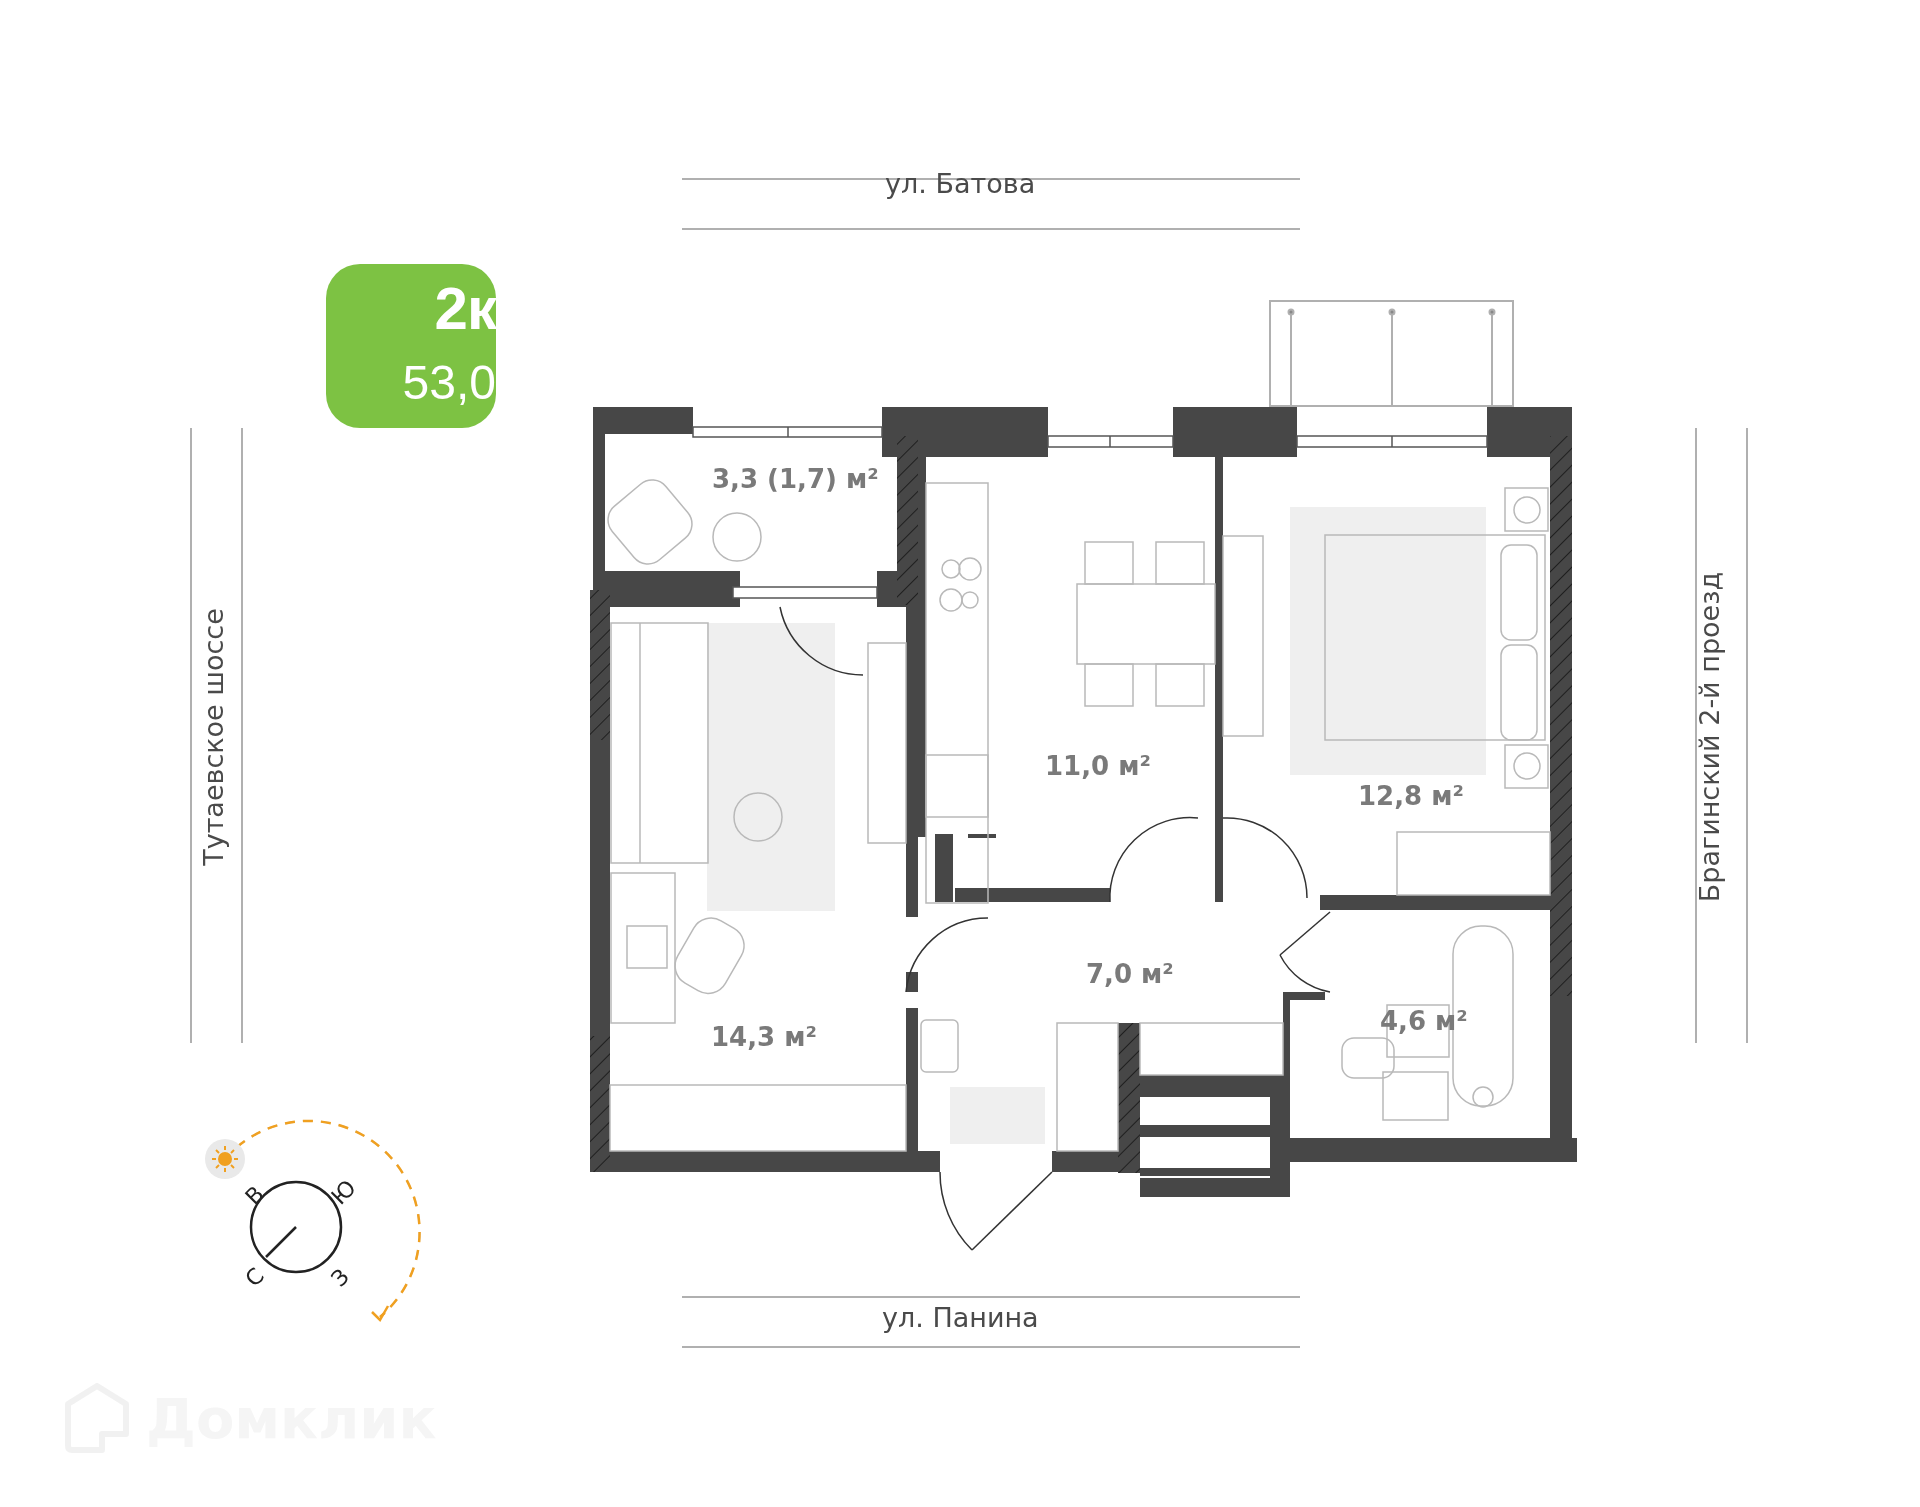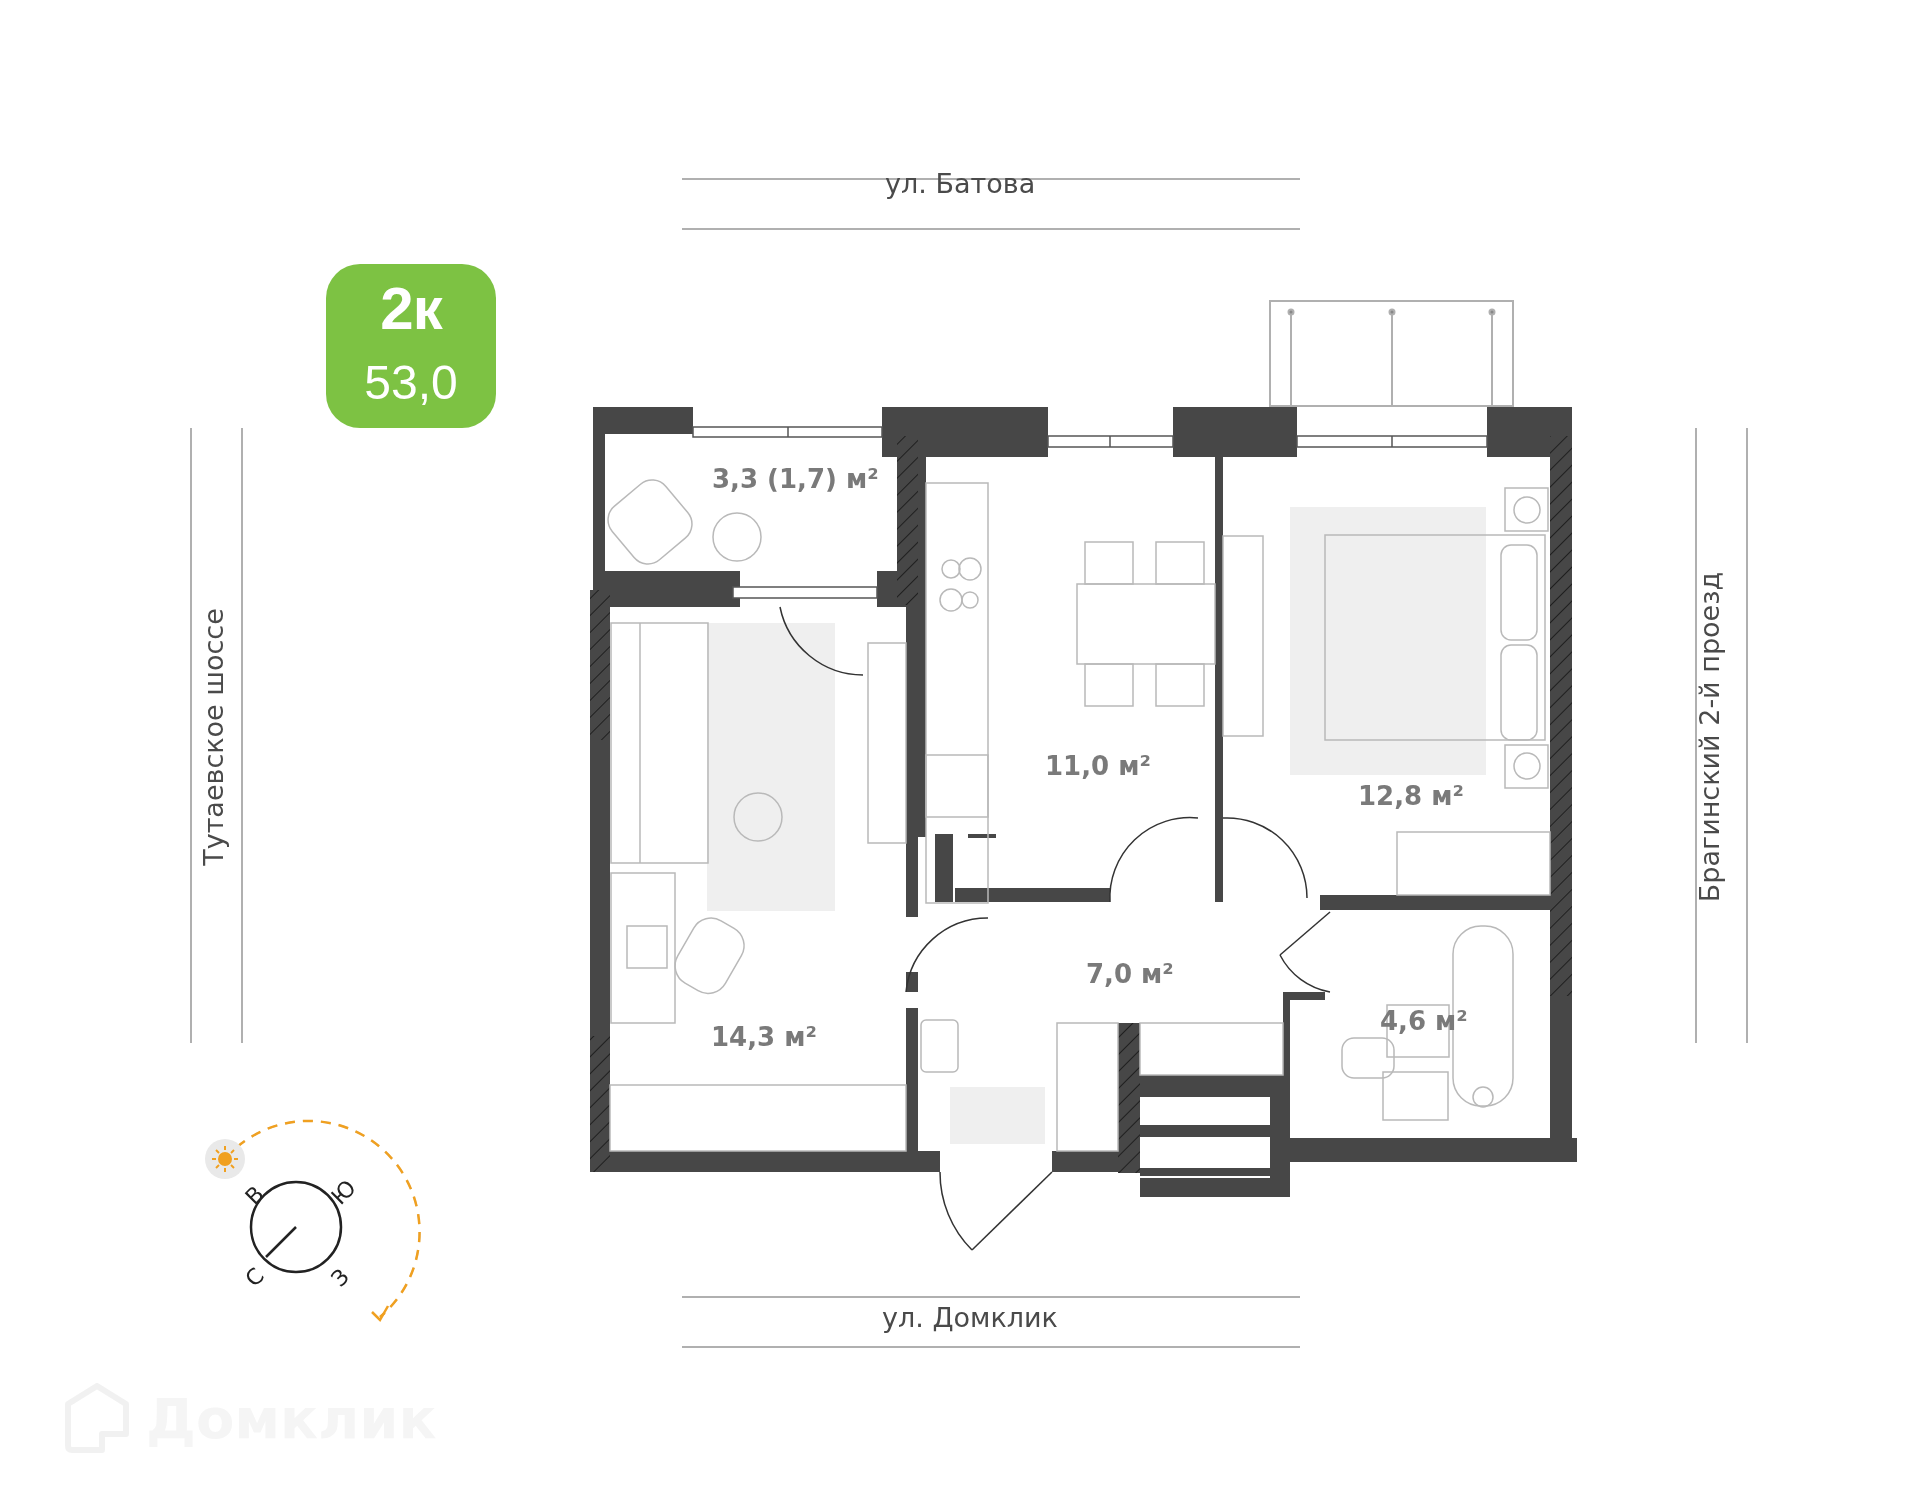--- a/index.html
+++ b/index.html
@@ -1,17 +1,17 @@
 <!DOCTYPE html>
 <html><head>
 <meta charset="utf-8">
 <style>
   html, body { margin:0; padding:0; background:#ffffff; }
   body { width:1920px; height:1507px; position:relative; overflow:hidden; font-family:"DejaVu Sans", sans-serif; }
-  .badge { position:absolute; left:326px; top:264px; width:170px; height:164px; border-radius:34px; display:flex; flex-direction:column; align-items:center; justify-content:center; color:#fff; }
+  .badge { position:absolute; left:326px; top:264px; width:170px; height:164px; border-radius:34px; display:flex; flex-direction:column; align-items:flex-end; justify-content:center; color:#fff; }
   .badge .type { font-family:"Liberation Sans", sans-serif; font-weight:700; font-size:60px; line-height:60px; letter-spacing:-1px; margin-top:-4px; }
   .badge .area { font-family:"Liberation Sans", sans-serif; font-size:48px; line-height:52px; margin-top:18px; }
   .street { position:absolute; color:#4a4a4a; font-size:27px; font-family:"DejaVu Sans", sans-serif; white-space:nowrap; }
   .hline { position:absolute; height:2px; background:#b0b0b0; }
   .vline { position:absolute; width:2px; background:#b0b0b0; }
   .vtext { position:absolute; transform:rotate(-90deg); transform-origin:center center; color:#4a4a4a; font-size:27px; white-space:nowrap; text-align:center; }
   svg.plan { position:absolute; left:0; top:0; }
   .room-label { font-family:"DejaVu Sans", sans-serif; font-weight:700; font-size:26px; fill:#7a7a7a; }
   .compass-letter { font-family:"DejaVu Sans", sans-serif; font-size:22px; fill:#222; }
   .watermark { position:absolute; left:62px; top:1380px; display:flex; align-items:center; gap:14px; color:#f4f4f4; font-family:"DejaVu Sans", sans-serif; font-weight:700; font-size:56px; opacity:0.9; }
@@ -22,21 +22,21 @@
 <div class="badge" style="background:#7dc243;">
   <div class="type">2к</div>
   <div class="area">53,0</div>
 </div>
 
 <div class="hline" style="left:682px; top:178px; width:618px;"></div>
 <div class="street" style="left:885px; top:168px;">ул. Батова</div>
 <div class="hline" style="left:682px; top:228px; width:618px;"></div>
 
 <div class="hline" style="left:682px; top:1296px; width:618px;"></div>
-<div class="street" style="left:882px; top:1302px;">ул. Домклик</div>
+<div class="street" style="left:882px; top:1302px;">ул. Панина</div>
 <div class="hline" style="left:682px; top:1346px; width:618px;"></div>
 
 <div class="vline" style="left:190px; top:428px; height:615px;"></div>
 <div class="vtext" style="left:0px; top:720px; width:430px; height:34px;">Тутаевское шоссе</div>
 <div class="vline" style="left:241px; top:428px; height:615px;"></div>
 
 <div class="vline" style="left:1695px; top:428px; height:615px;"></div>
 <div class="vtext" style="left:1496px; top:720px; width:430px; height:34px;">Брагинский 2-й проезд</div>
 <div class="vline" style="left:1746px; top:428px; height:615px;"></div>
 

